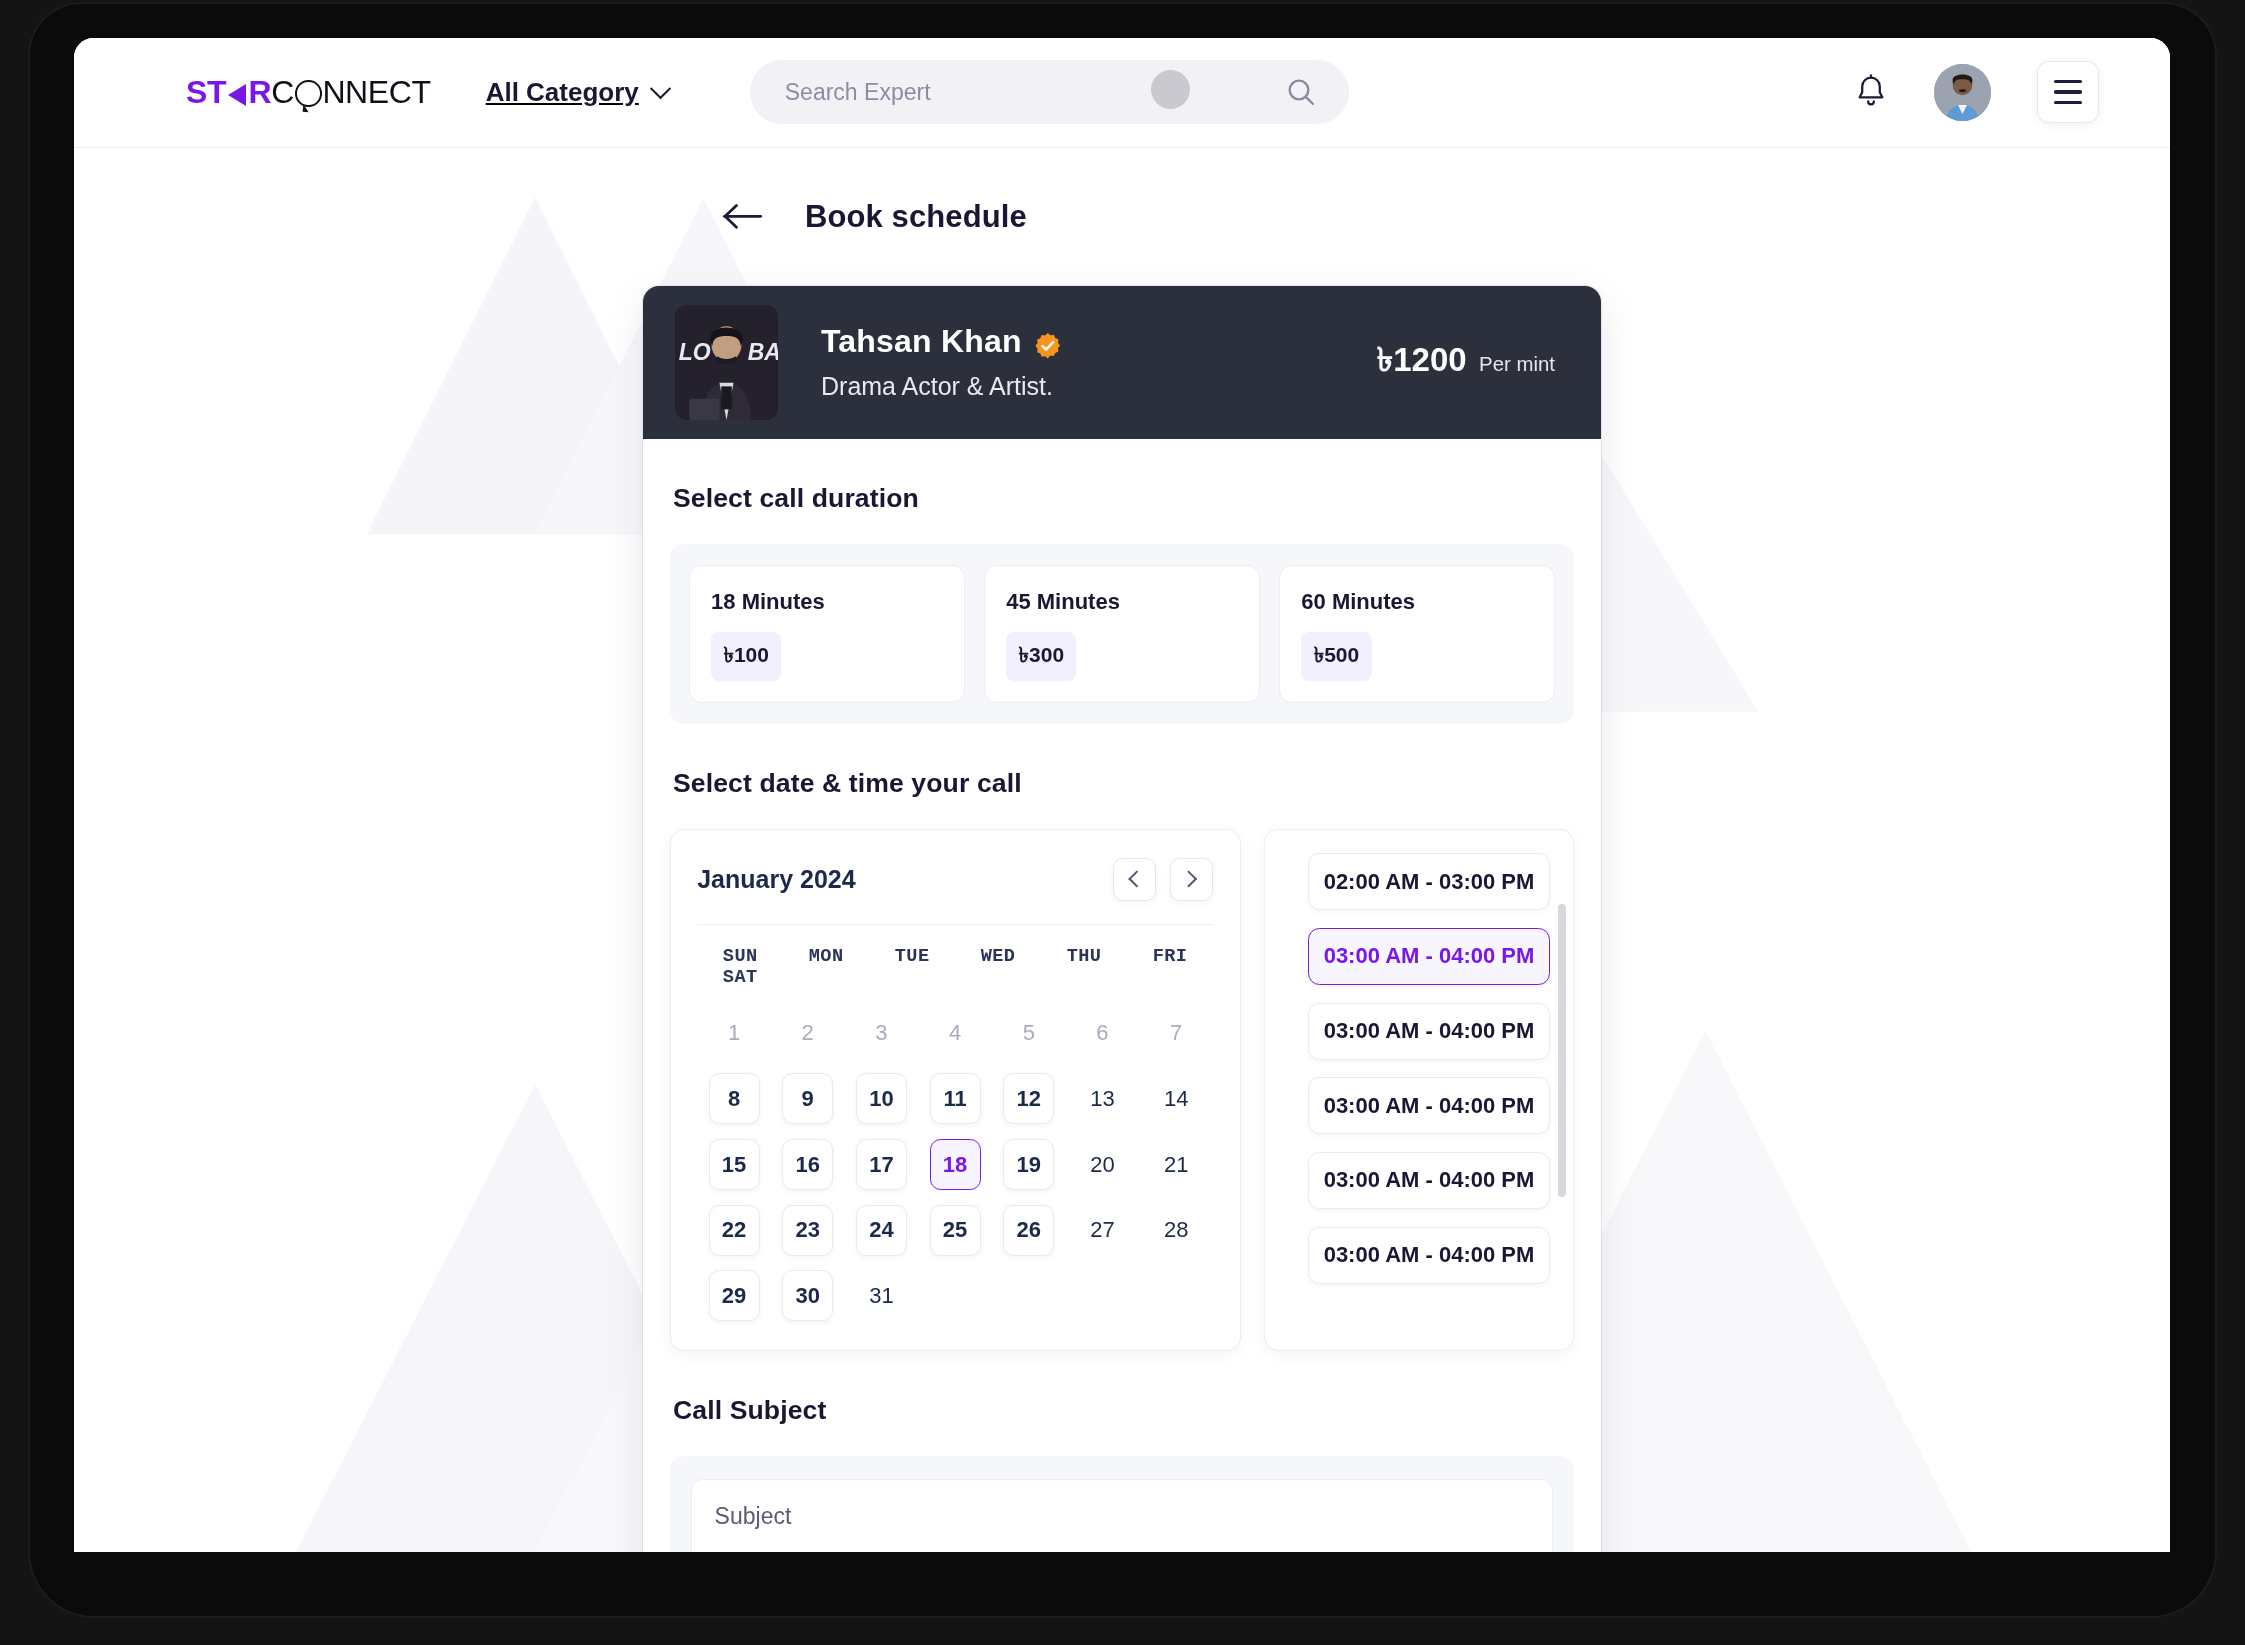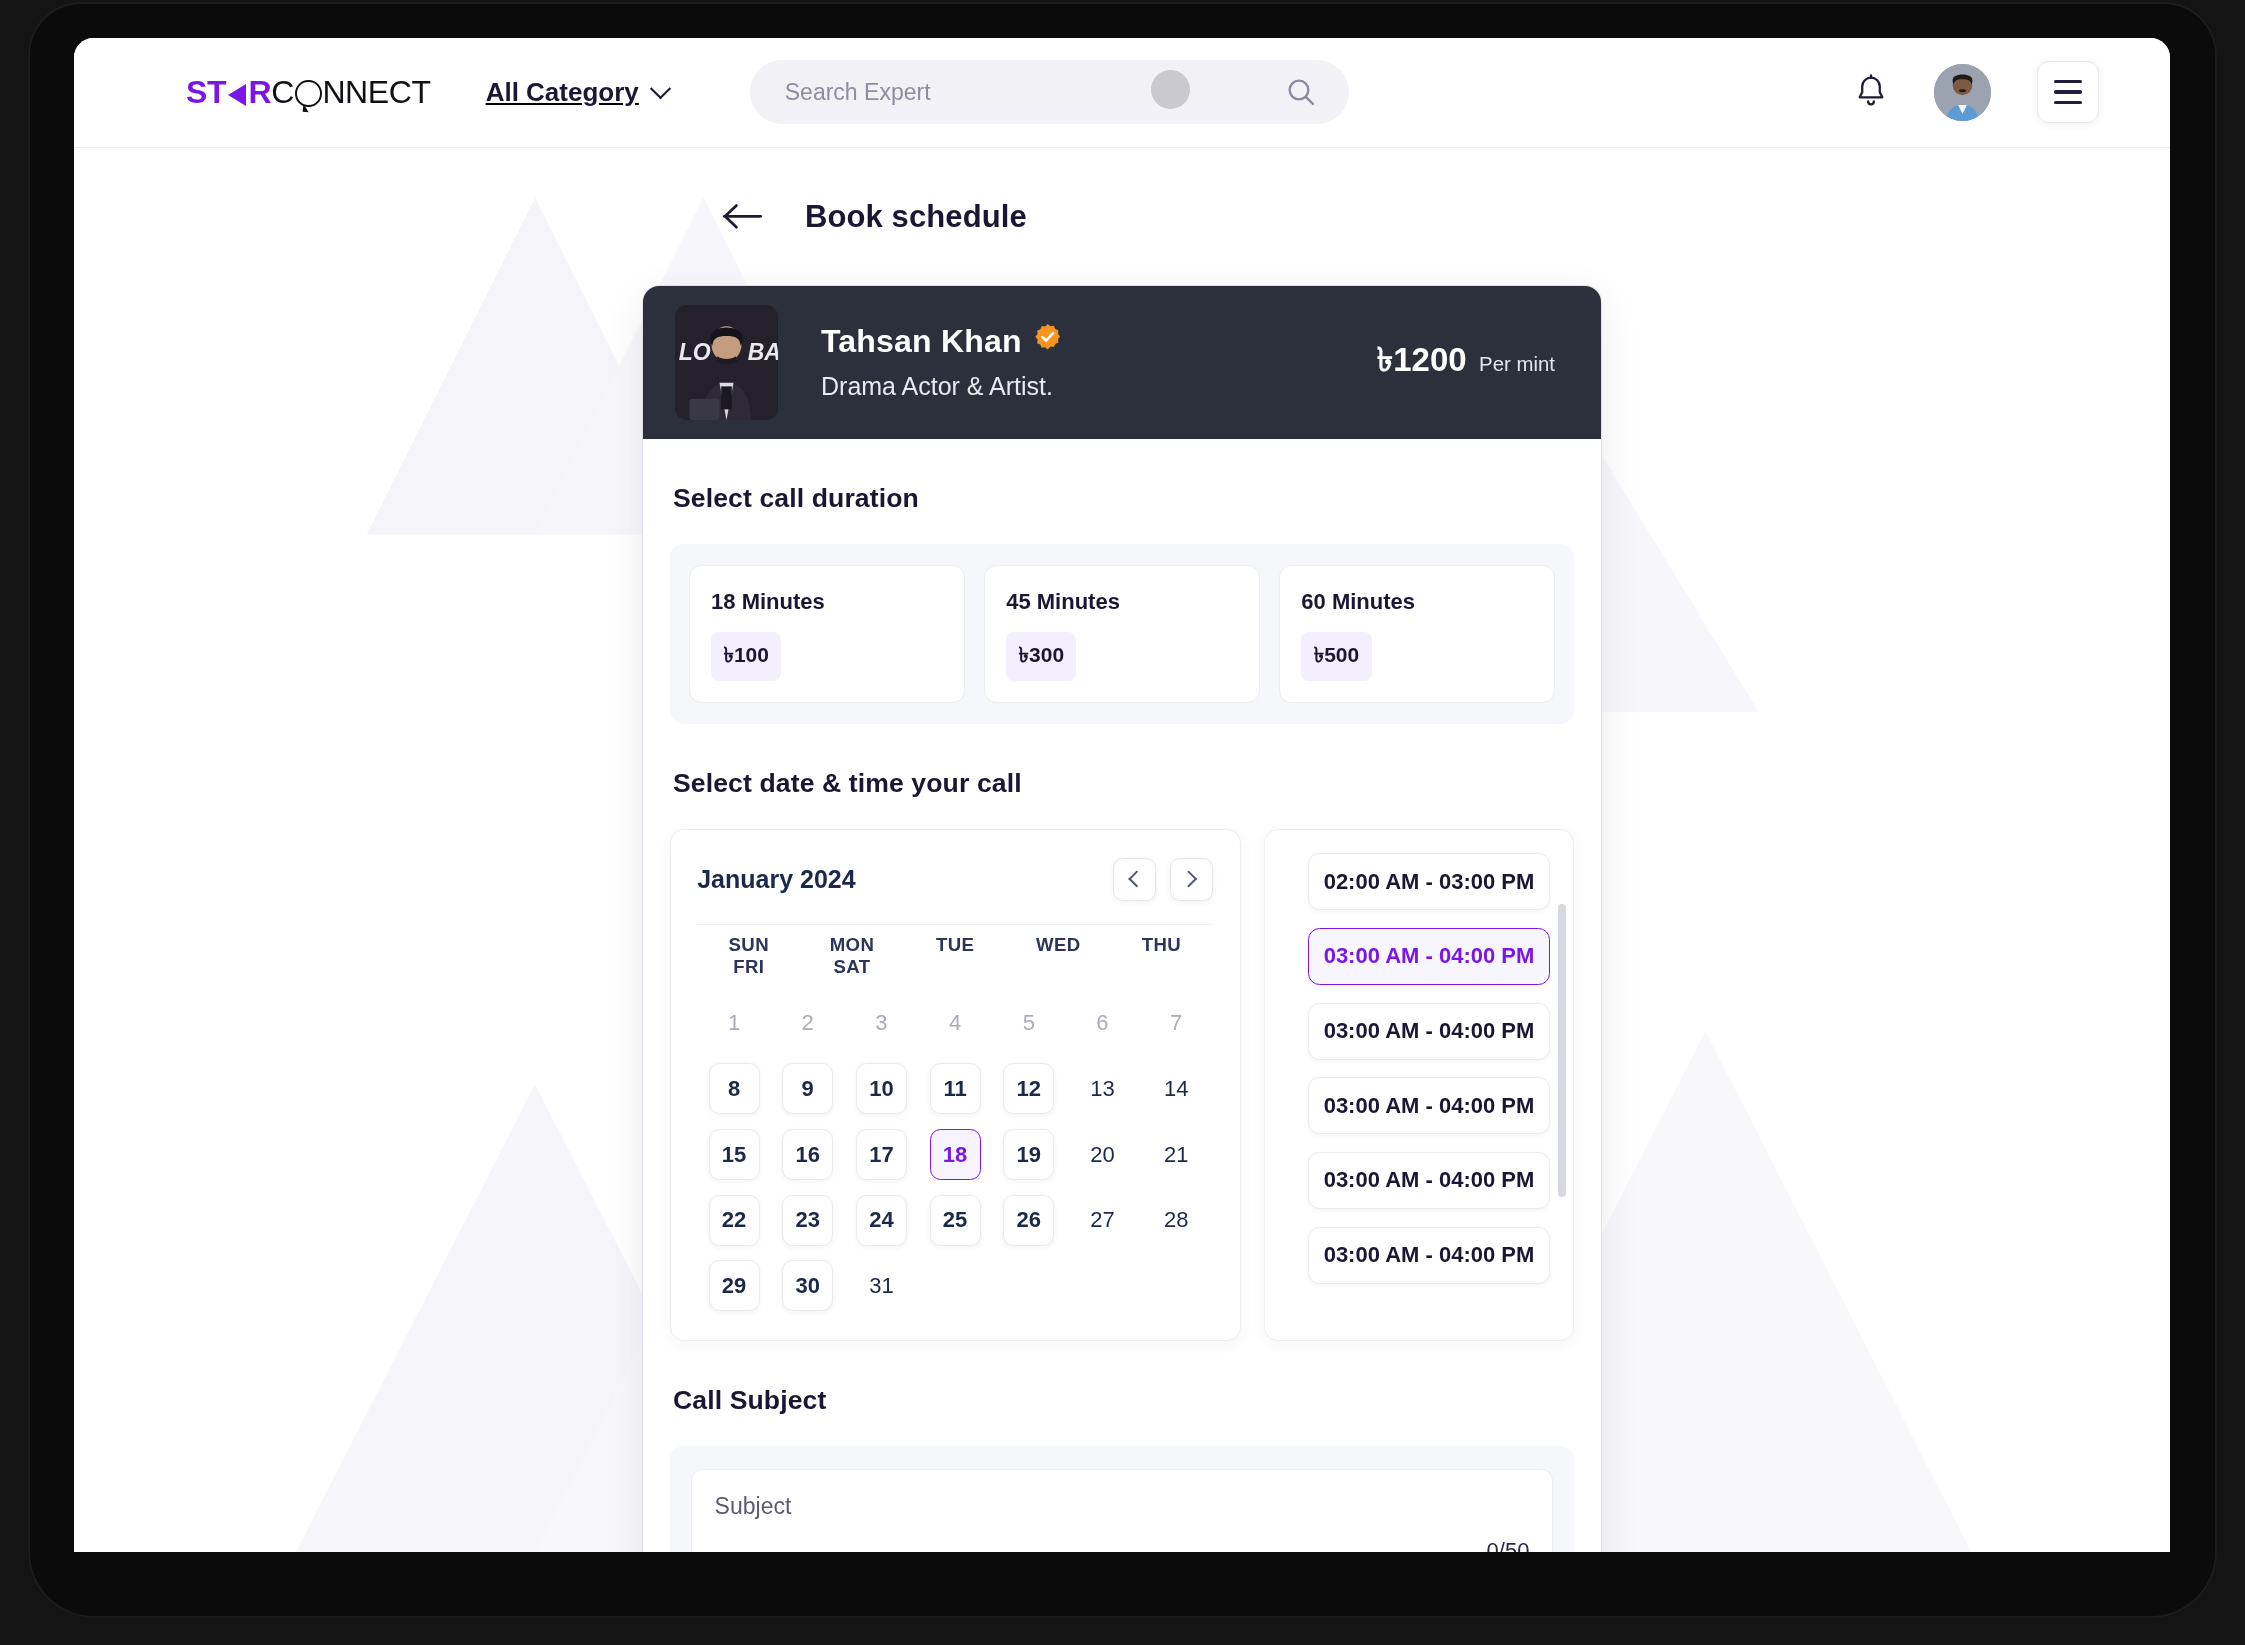--- a/index.html
+++ b/index.html
@@ -228,21 +228,21 @@
     width: 103px; height: 115px;
     border-radius: 12.4px;
     overflow: hidden;
     flex: 0 0 auto;
     background: #201d28;
     position: relative;
     font-style: italic;
   }
   #expert-info { margin-left: 43px; }
   #expert-name-row {
-    display: flex; align-items: flex-start; gap: 12.4px;
+    display: flex; align-items: flex-end; gap: 12.4px;
   }
   #expert-name {
     font-size: 32px; font-weight: 700; color: #fff;
     letter-spacing: 0.2px;
   }
   #verified-badge { width: 27.5px; height: 27.5px; }
   #expert-role {
     margin-top: 12.4px;
     font-size: 25px;
     color: #e9e9ef;
@@ -328,22 +328,23 @@
     display: flex; align-items: center; justify-content: center;
     cursor: pointer;
     box-shadow: 0 1.8px 6.2px rgba(30,30,70,0.05);
   }
   .cal-chev { width: 12.4px; height: 12.4px; border-style: solid; border-color: #4e5872; }
   .cal-chev.left { border-width: 0 0 2.7px 2.7px; transform: rotate(45deg) translate(1.8px,-1.8px); }
   .cal-chev.right { border-width: 2.7px 2.7px 0 0; transform: rotate(45deg) translate(-1.8px,1.8px); }
 
   #cal-dow {
     display: grid;
-    grid-template-columns: repeat(5, 1fr);
-    margin-top: 9px;
+    grid-template-columns: repeat(6, 1fr);
+    margin-top: 21px;
+    font-family: Liberation Mono, monospace;
   }
   #cal-dow div {
     text-align: center;
     font-size: 18.6px;
     font-weight: 700;
     color: #2b3558;
     letter-spacing: 0.4px;
   }
   #cal-grid {
     display: grid;

